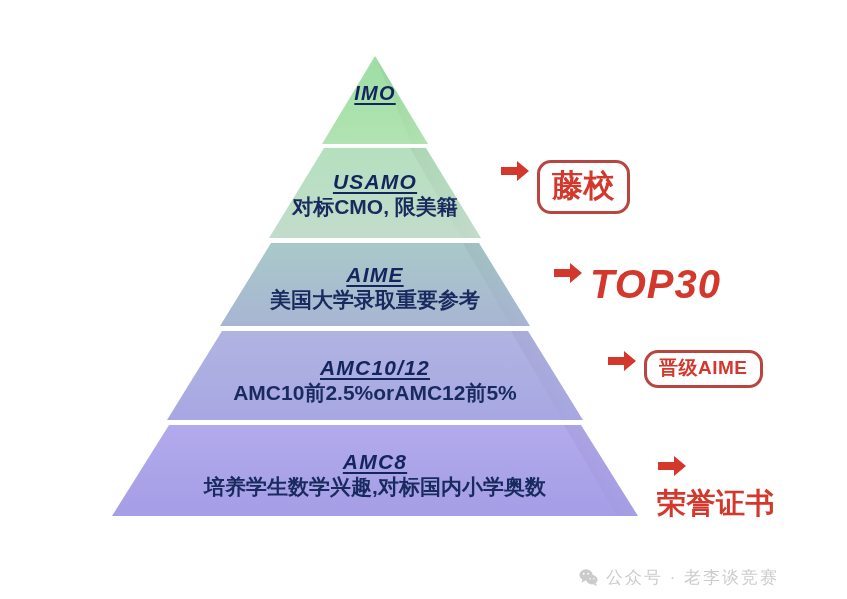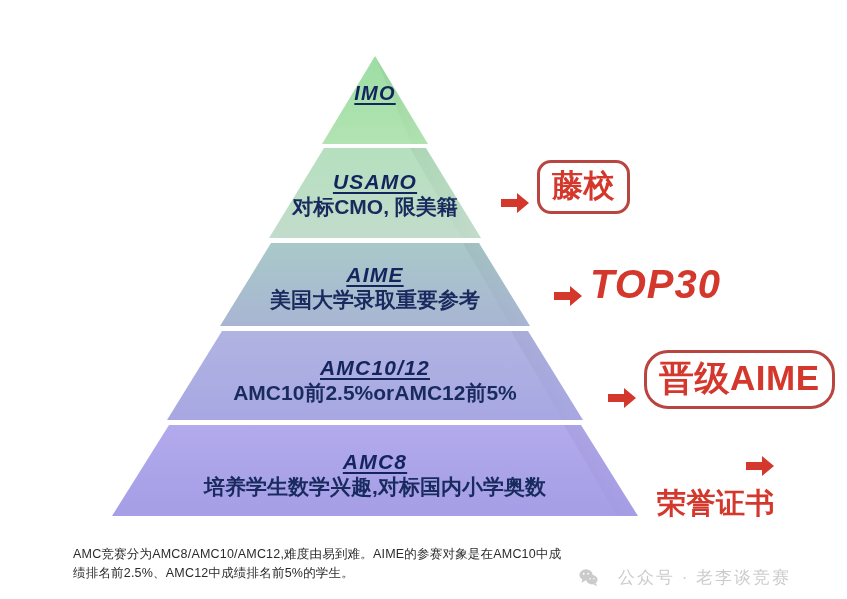--- a/index.html
+++ b/index.html
@@ -79,21 +79,21 @@
   #tier-amc8-text .tier-title { font-size: 21px; }
   #tier-amc8-text .tier-sub   { font-size: 21px; }
 
   
   .tier-text > div { display: block; }
 
   
   .callout {
     position: absolute;
     display: flex;
-    align-items: flex-end;
+    align-items: flex-start;
     gap: 7px;
     white-space: nowrap;
   }
   .arrow-icon {
     display: inline-block;
     width: 30px;
     height: 22px;
     flex: 0 0 auto;
   }
   .callout-label {
@@ -112,21 +112,21 @@
 
   #callout-top30 { left: 553px; top: 262px; }
   #callout-top30 .callout-label {
     font-size: 40px;
     font-style: italic;
     color: #d4372c;
     letter-spacing: 1px;
   }
 
   #callout-aime  { left: 607px; top: 350px; }
-  #callout-aime .callout-label { font-size: 35px; color: #d4372c; border-radius: 24px; }
+  #callout-aime .callout-label { font-size: 19px; color: #d4372c; }
 
   #callout-cert  { left: 657px; top: 455px; flex-direction: column; }
   #callout-cert .callout-label { font-size: 29px; color: #d4372c; }
 
   
   #caption {
     position: absolute;
     left: 73px;
     top: 545px;
     width: 700px;
@@ -137,21 +137,21 @@
   }
   #caption .cap-line { display: block; }
 
   
   #watermark {
     position: absolute;
     left: 578px;
     top: 566px;
     display: flex;
     align-items: center;
-    gap: 19px;
+    gap: 7px;
     opacity: 0.45;
     pointer-events: none;
   }
   #watermark .wm-text {
     font-size: 17px;
     color: #8d8d8d;
     letter-spacing: 2px;
   }
   #watermark .wm-icon {
     width: 21px;
@@ -263,24 +263,20 @@
     <span class="callout-label boxed">晋级AIME</span>
   </div>
 
   <div class="callout" id="callout-cert">
     <svg class="arrow-icon" viewBox="0 0 30 22">
       <path d="M1,7 L17,7 L17,1 L29,11 L17,21 L17,15 L1,15 Z" fill="#d4372c"></path>
     </svg>
     <span class="callout-label">荣誉证书</span>
   </div>
 
-  <div id="caption">
-    <span class="cap-line">AMC竞赛分为AMC8/AMC10/AMC12,难度由易到难。AIME的参赛对象是在AMC10中成</span>
-    <span class="cap-line">绩排名前2.5%、AMC12中成绩排名前5%的学生。</span>
-  </div>
 
   <div id="watermark">
     <svg class="wm-icon" viewBox="0 0 24 24">
       <ellipse cx="9.2" cy="9" rx="7.6" ry="6.4" fill="#8d8d8d"></ellipse>
       <polygon points="5,13.5 4,18 8.5,15.5" fill="#8d8d8d"></polygon>
       <ellipse cx="16" cy="14.6" rx="6.4" ry="5.4" fill="#8d8d8d"></ellipse>
       <polygon points="20.5,18.4 21.6,22 17.6,20" fill="#8d8d8d"></polygon>
       <circle cx="6.6" cy="7.7" r="1.05" fill="#ffffff"></circle>
       <circle cx="11.6" cy="7.7" r="1.05" fill="#ffffff"></circle>
       <circle cx="13.9" cy="13.4" r="0.9" fill="#ffffff"></circle>

